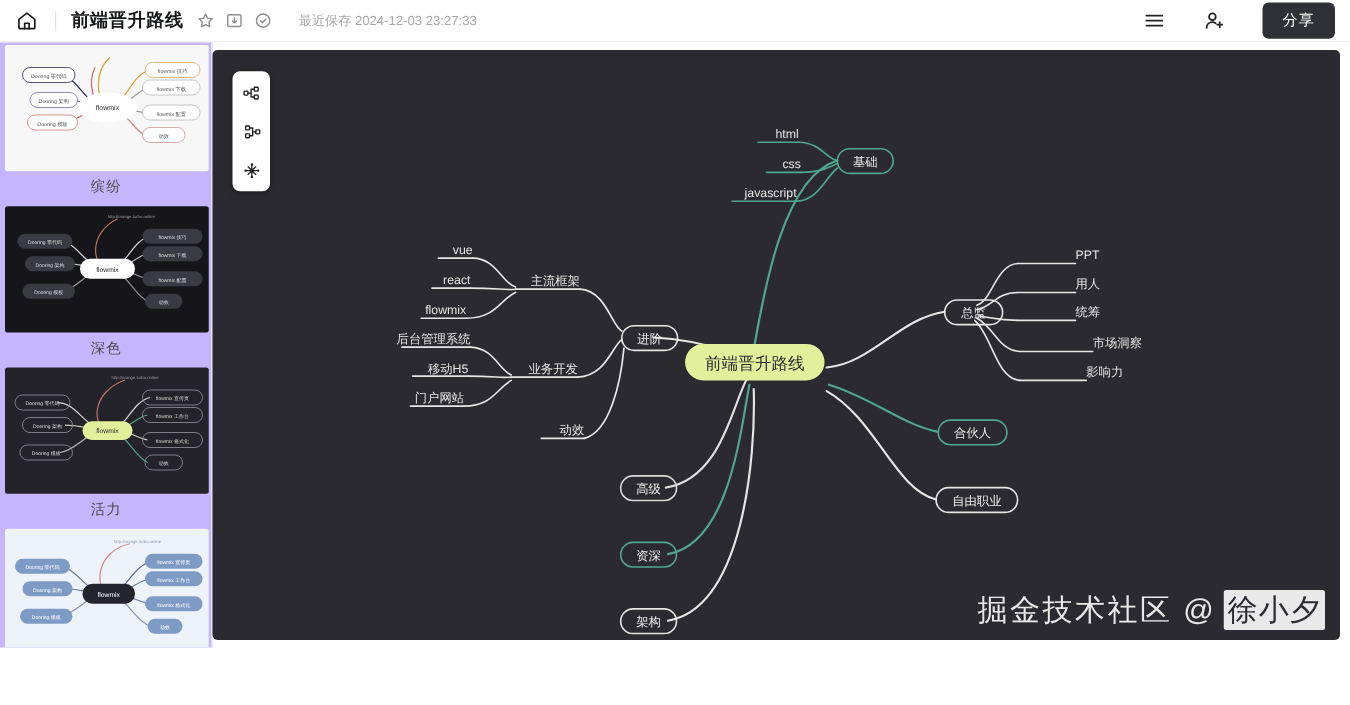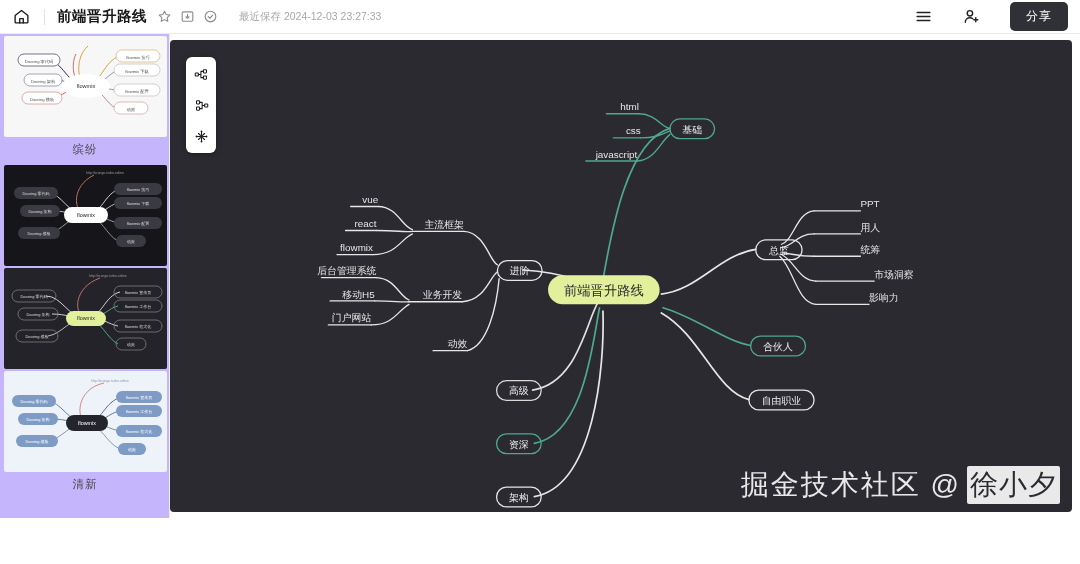--- a/index.html
+++ b/index.html
@@ -83,21 +83,21 @@
     z-index: 5;
   }
   .tool-btn {
     width: 20px; height: 20px; display: flex; align-items: center;
     justify-content: center; cursor: pointer; color: #1d1d1d;
   }
 
   .watermark {
     position: absolute; right: 12px; bottom: 8px;
     display: flex; align-items: baseline; gap: 6px;
-    font-size: 28px; color: #e8e8e8; letter-spacing: 2px;
+    font-size: 24px; color: #e8e8e8; letter-spacing: 2px;
     z-index: 4; pointer-events: none; font-weight: 400;
   }
   .wm-handle {
     background: #e9e9ea; color: #2b2a30; padding: 0 3px;
     border-radius: 2px; letter-spacing: 1px; font-family: Liberation Mono, monospace;
   }
 
   
   text { font-family: "Liberation Sans", "DejaVu Sans", sans-serif; }
 </style>
@@ -225,20 +225,21 @@
               <text x="35" y="70.4">Dooring 模板</text>
               <text x="134" y="26.4">flowmix 技巧</text>
               <text x="134" y="40.4">flowmix 下载</text>
               <text x="134" y="60.4">flowmix 配置</text>
               <text x="127" y="78.4">动效</text>
             </g>
             <text x="82" y="52.4" font-size="5.4" fill="#1d1d1d" text-anchor="middle">flowmix</text>
             <text x="101" y="9" font-size="3.4" fill="#9a9a9a" text-anchor="middle">http://orange.turbo.online</text>
           </svg>
         </div>
+        <div class="theme-name">深色</div>
       </div>
 
       <div class="theme-card">
         <div class="theme-thumb" style="background:#232329">
           <svg viewBox="0 0 163 101" preserveAspectRatio="none">
             <g fill="none" stroke-width="1">
               <path d="M82 50 C70 48 68 20 96 10" stroke="#c0706a"></path>
               <path d="M82 50 C98 50 100 28 116 24" stroke="#d5d5d5"></path>
               <path d="M82 50 C100 50 104 40 114 38" stroke="#49a58b"></path>
               <path d="M82 50 C100 50 104 56 114 58" stroke="#cccccc"></path>
@@ -263,20 +264,21 @@
               <text x="33" y="70.4">Dooring 模板</text>
               <text x="134" y="26.4">flowmix 宣传页</text>
               <text x="134" y="40.4">flowmix 工作台</text>
               <text x="134" y="60.4">flowmix 格式化</text>
               <text x="127" y="78.4">动效</text>
             </g>
             <text x="82" y="52.4" font-size="5.4" fill="#2b2a30" text-anchor="middle">flowmix</text>
             <text x="104" y="9" font-size="3.4" fill="#9a9a9a" text-anchor="middle">http://orange.turbo.online</text>
           </svg>
         </div>
+        <div class="theme-name">活力</div>
       </div>
 
       <div class="theme-card">
         <div class="theme-thumb" style="background:#eef3fa">
           <svg viewBox="0 0 163 101" preserveAspectRatio="none">
             <g fill="none" stroke-width="1">
               <path d="M82 52 C72 48 72 18 100 12" stroke="#d08a8a"></path>
               <path d="M82 52 C98 52 100 30 118 26" stroke="#5c6b84"></path>
               <path d="M82 52 C100 52 104 42 116 40" stroke="#6b7a93"></path>
               <path d="M82 52 C100 52 104 58 116 60" stroke="#7b8aa3"></path>

